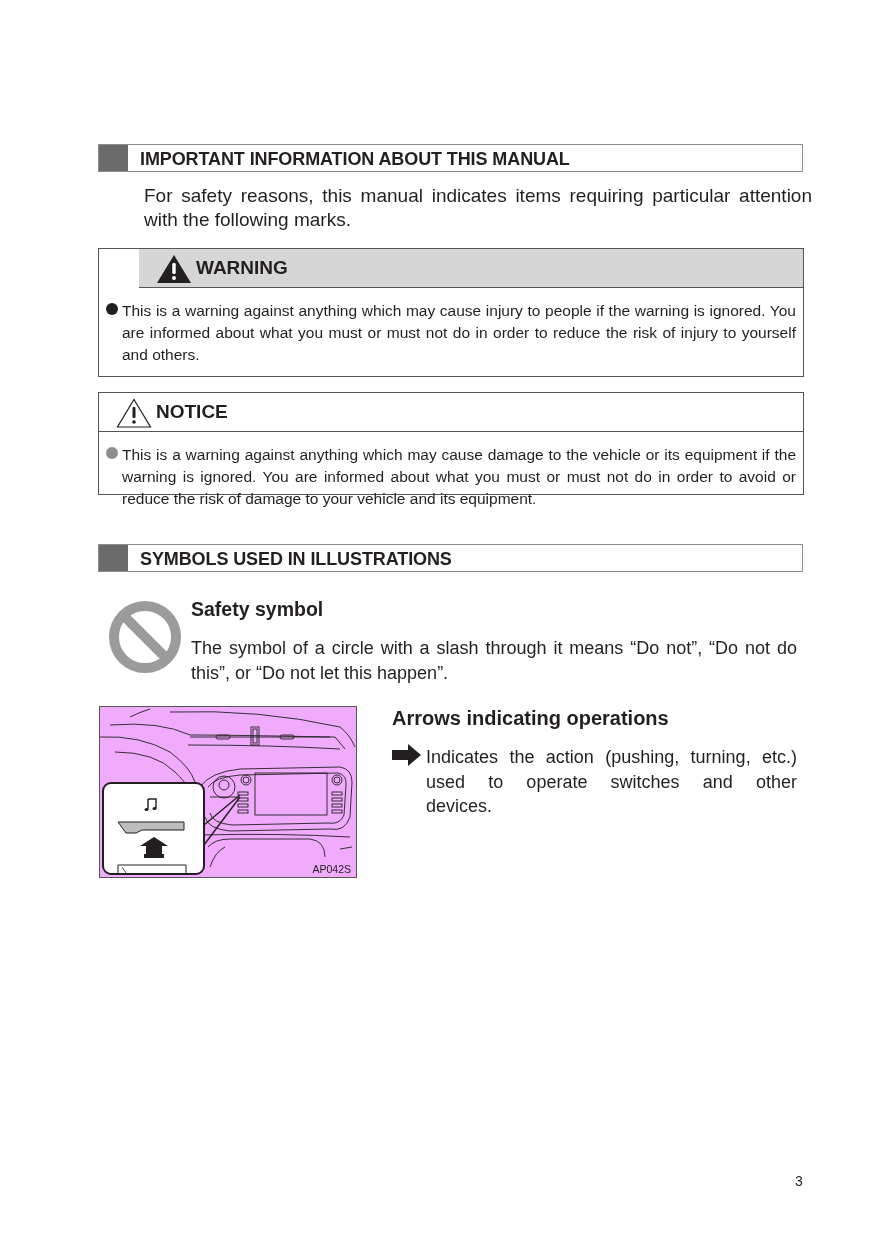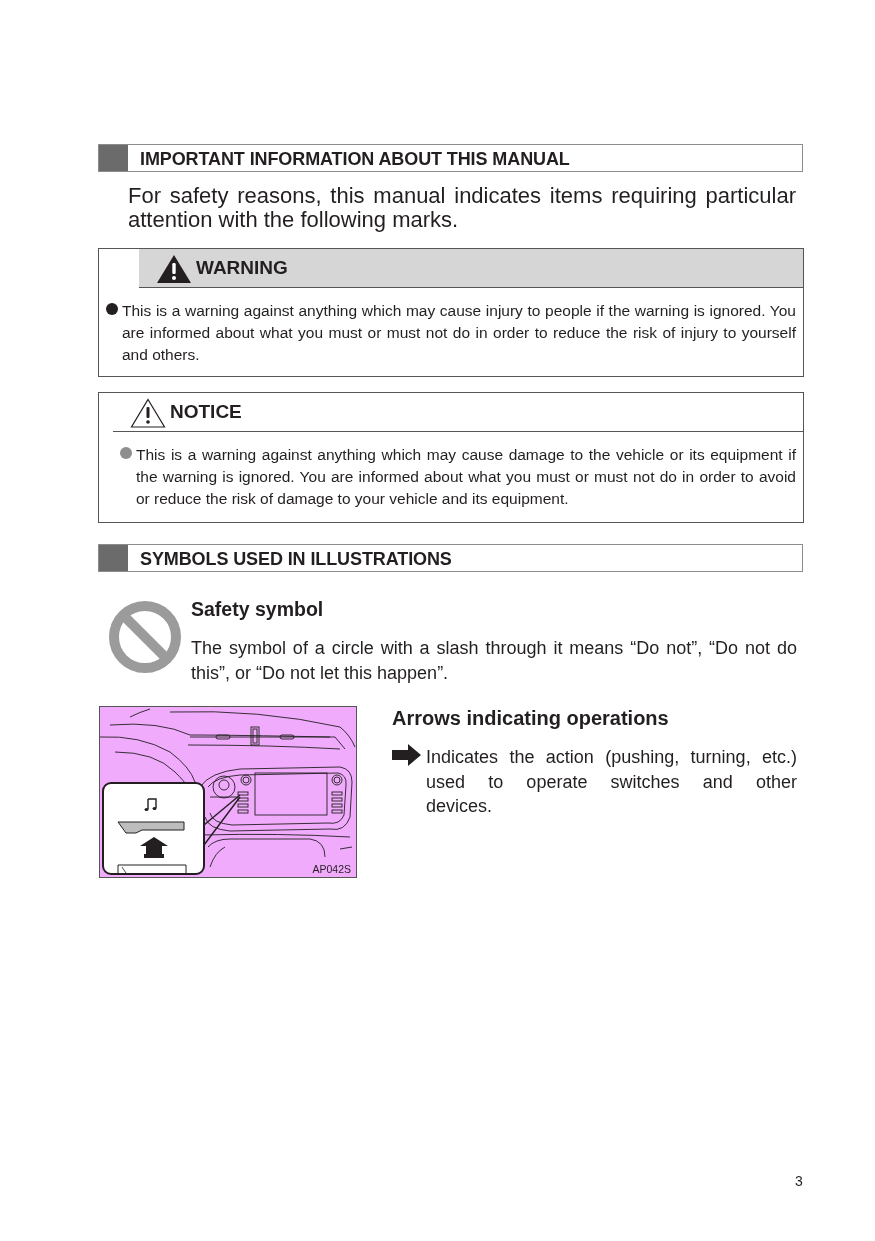--- a/index.html
+++ b/index.html
@@ -12,22 +12,22 @@
       border: 1px solid #8c8c8c; box-sizing: border-box; background: #fff;
     }
     .section-header .tab {
       position: absolute; left: 0; top: 0; bottom: 0; width: 29px; background: #6b6b6b;
     }
     .section-header .title {
       position: absolute; left: 41px; top: 4px;
       font-weight: bold; font-size: 18px; letter-spacing: -0.1px; color: #231f20;
     }
     .intro {
-      position: absolute; left: 128px; top: 184px; width: 668px;
-      font-size: 22px; line-height: 24px; text-align: justify;
+      position: absolute; left: 144px; top: 184px; width: 668px;
+      font-size: 19px; line-height: 24px; text-align: justify;
     }
     .alert-box {
       position: absolute; left: 98px; width: 706px; box-sizing: border-box;
       border: 1px solid #555;
     }
     .alert-head {
       height: 39px; border-bottom: 1px solid #555; position: relative; box-sizing: border-box;
     }
     .alert-head.warning { background: #d6d6d6; margin-left: 40px; }
     .alert-head.notice { background: #ffffff; }
@@ -90,21 +90,21 @@
       <circle cx="18" cy="24" r="2" fill="#fff"></circle>
     </svg>
     <span class="label">WARNING</span>
   </div>
   <div class="alert-body">
     <span class="bullet dark"></span>
     <span>This is a warning against anything which may cause injury to people if the warning is ignored. You are informed about what you must or must not do in order to reduce the risk of injury to yourself and others.</span>
   </div>
 </div>
 
-<div class="alert-box" style="top:392px; height:131px;padding-left:14px;">
+<div class="alert-box" style="top:392px; height:103px;">
   <div class="alert-head notice">
     <svg width="36" height="30" viewBox="0 0 36 30">
       <polygon points="18,1.5 34.5,29 1.5,29" fill="none" stroke="#231f20" stroke-width="1.2"></polygon>
       <rect x="16.5" y="9" width="3" height="11" rx="1.1" fill="#231f20"></rect>
       <circle cx="18" cy="24" r="1.8" fill="#231f20"></circle>
     </svg>
     <span class="label">NOTICE</span>
   </div>
   <div class="alert-body">
     <span class="bullet gray"></span>

